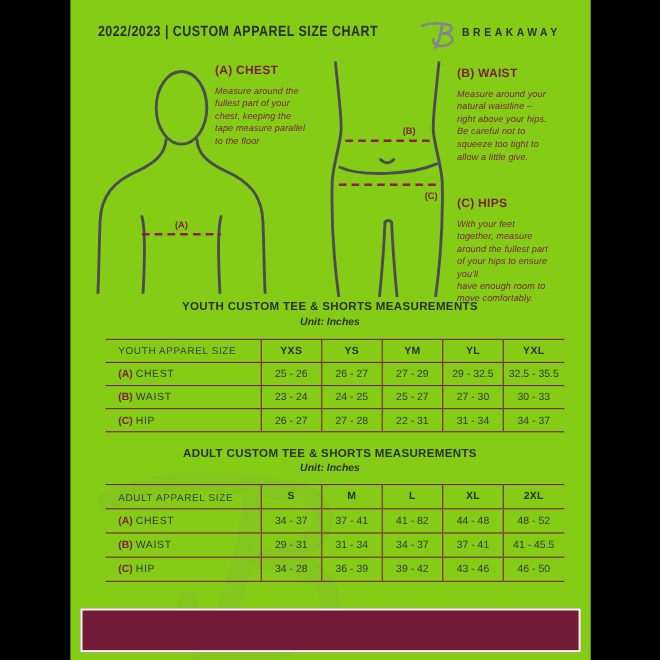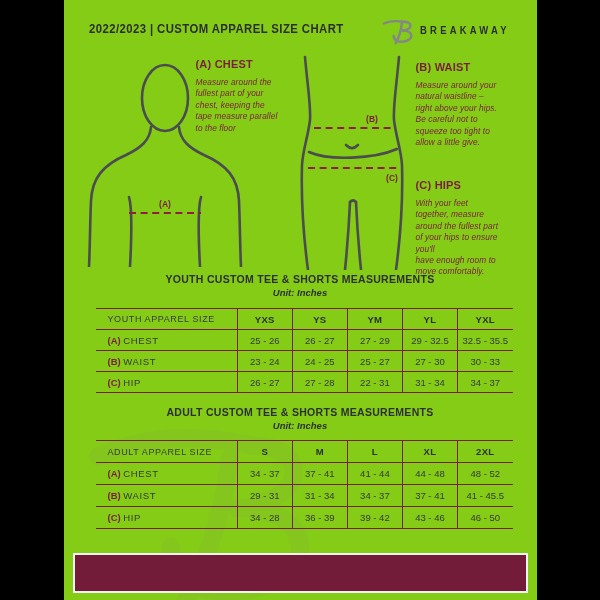--- a/index.html
+++ b/index.html
@@ -203,21 +203,21 @@
       <th>S</th>
       <th>M</th>
       <th>L</th>
       <th>XL</th>
       <th>2XL</th>
     </tr>
     <tr>
       <td class="c0"><span class="row-prefix">(A)</span> <span class="row-label">CHEST</span></td>
       <td>34 - 37</td>
       <td>37 - 41</td>
-      <td>41 - 44</td>
+      <td>41 - 82</td>
       <td>44 - 48</td>
       <td>48 - 52</td>
     </tr>
     <tr>
       <td class="c0"><span class="row-prefix">(B)</span> <span class="row-label">WAIST</span></td>
       <td>29 - 31</td>
       <td>31 - 34</td>
       <td>34 - 37</td>
       <td>37 - 41</td>
       <td>41 - 45.5</td>

